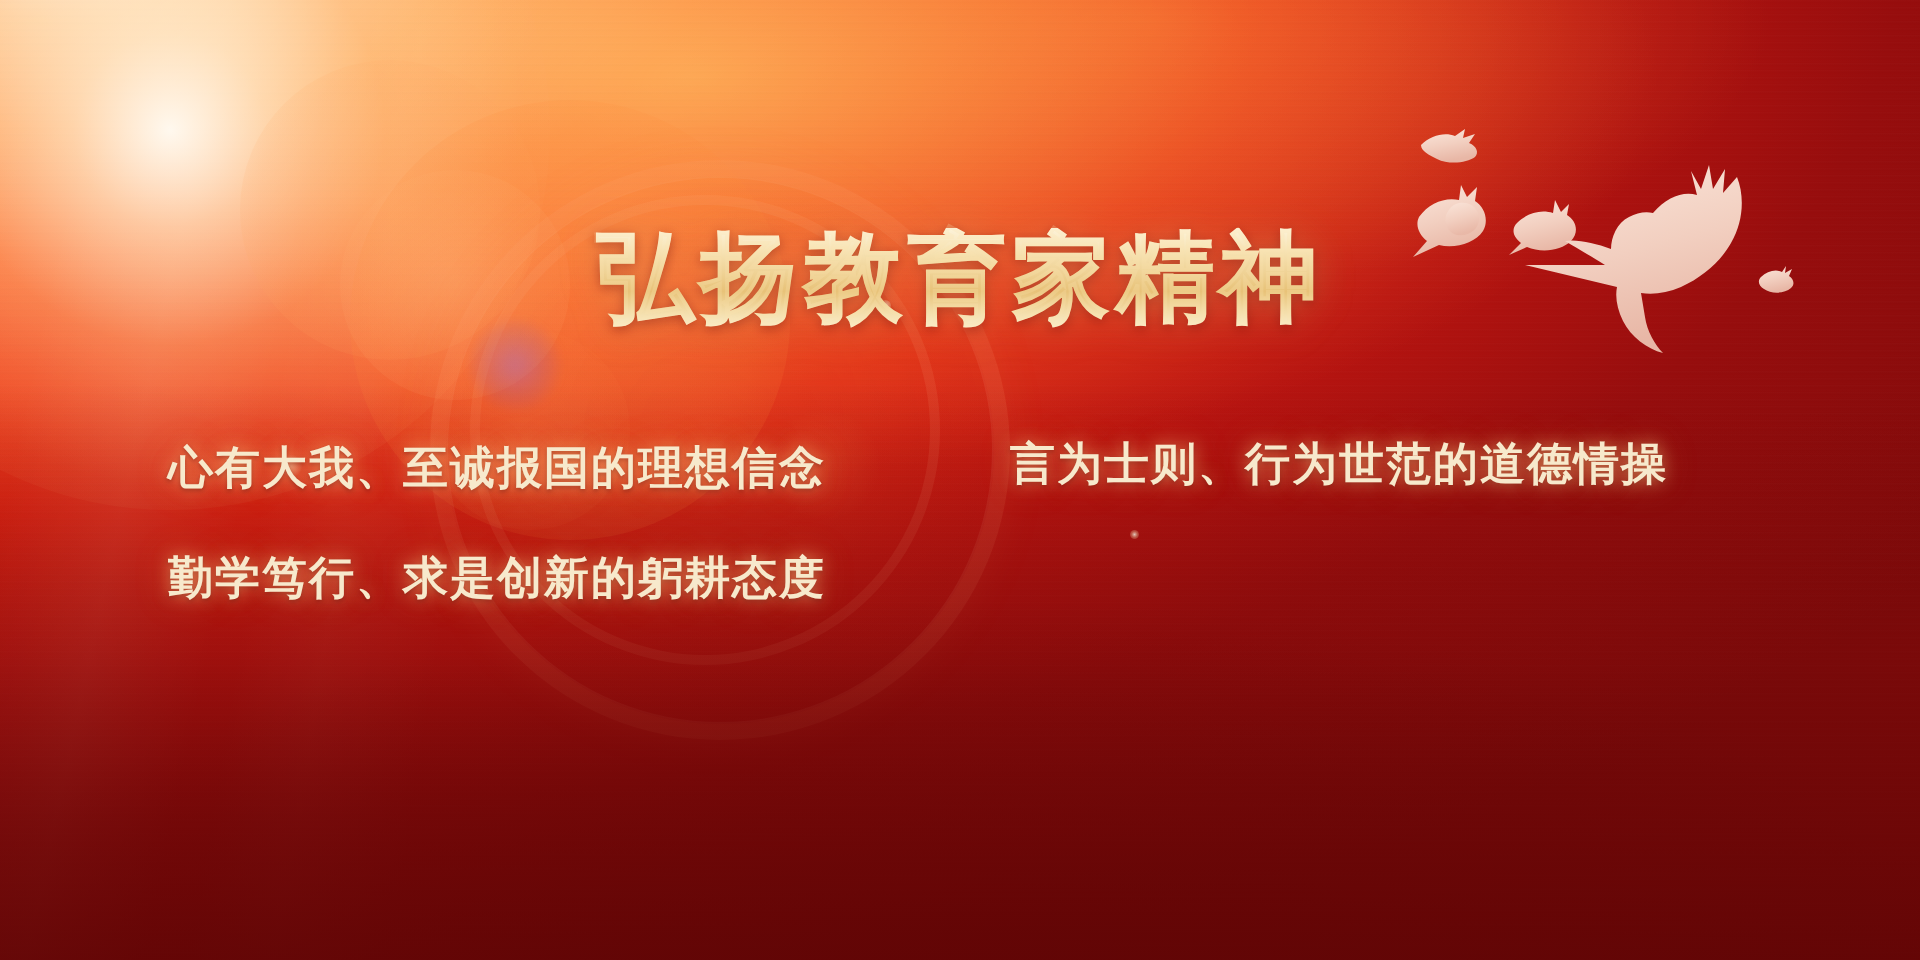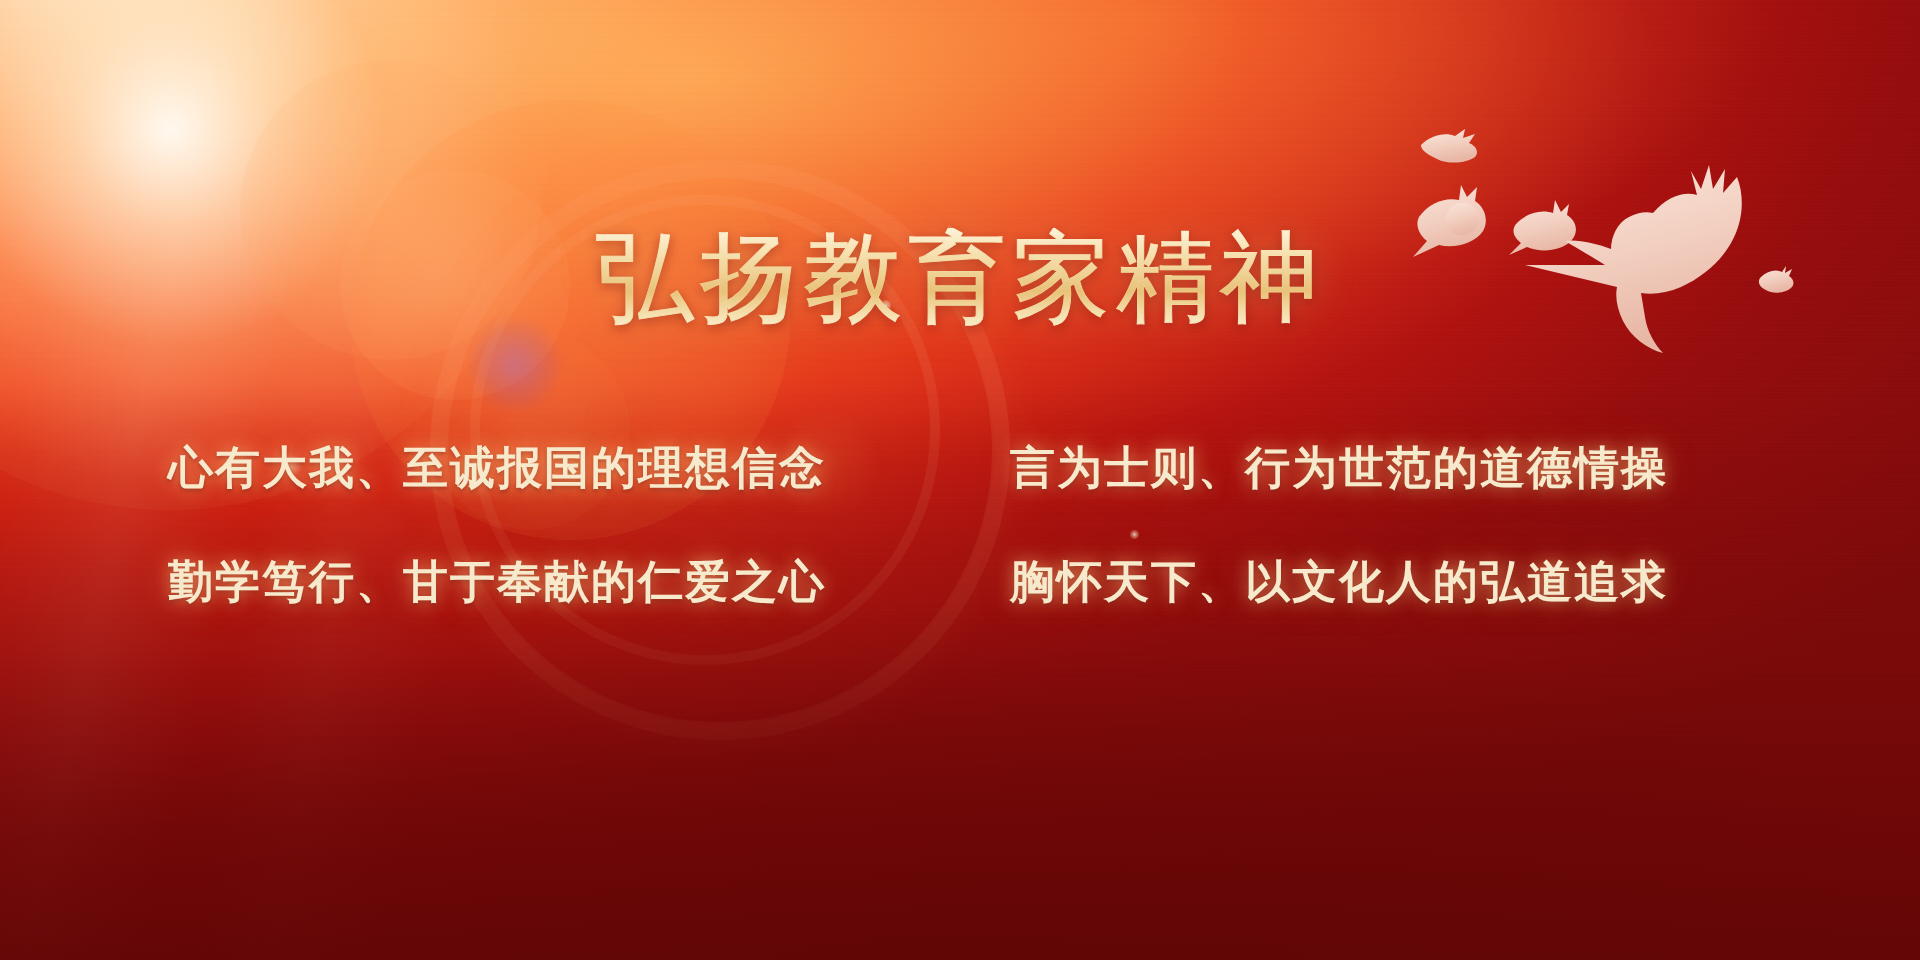--- a/index.html
+++ b/index.html
@@ -127,21 +127,21 @@
   .doves{ position:absolute; left:1405px; top:105px; width:420px; height:300px; }
   .doves svg{ display:block; width:100%; height:100%; }
 
   
   .title-wrap{
     position:absolute; left:0; right:0; top:228px;
     display:flex; justify-content:center;
   }
   .title{
     font-family:"Liberation Serif","DejaVu Serif",serif;
-    font-weight:normal;
+    font-weight:bold;
     font-size:98px;
     line-height:1.04;
     letter-spacing:6px;
     -webkit-text-stroke:1px rgba(250,226,175,.25);
     background:linear-gradient(180deg,
         #fdf3da 0%,
         #f7e3b4 22%,
         #efd295 44%,
         #e8c278 62%,
         #f3dda9 82%,
@@ -170,21 +170,21 @@
     line-height:66px;
     letter-spacing:2px;
     color:#f7e9cc;
     text-shadow:
        0 0 16px rgba(255,210,140,.55),
        0 0 34px rgba(255,170,90,.35),
        0 2px 4px rgba(110,8,8,.60);
     white-space:nowrap;
   }
   .col-left  { text-align:left; }
-  .col-right { text-align:left; }
+  .col-right { text-align:left;font-family:Liberation Mono, monospace; }
 </style>
 </head>
 <body>
 
 <div class="poster">
 
   <div class="bg-base"></div>
   <div class="bg-warm"></div>
   <div class="bg-texture"></div>
   <div class="bg-streaks"></div>
@@ -249,17 +249,16 @@
     </svg>
   </div>
 
   <div class="title-wrap">
     <h1 class="title">弘扬教育家精神</h1>
   </div>
 
   <div class="slogans">
     <div class="slogan col-left">心有大我、至诚报国的理想信念</div>
     <div class="slogan col-right">言为士则、行为世范的道德情操</div>
-    <div class="slogan col-right">勤学笃行、甘于奉献的仁爱之心</div>
-    <div class="slogan col-right">胸怀天下、以文化人的弘道追求</div>
+    <div class="slogan col-right">勤学笃行、求是创新的躬耕态度</div>
   </div>
 
 </div>
 
 </body></html>

